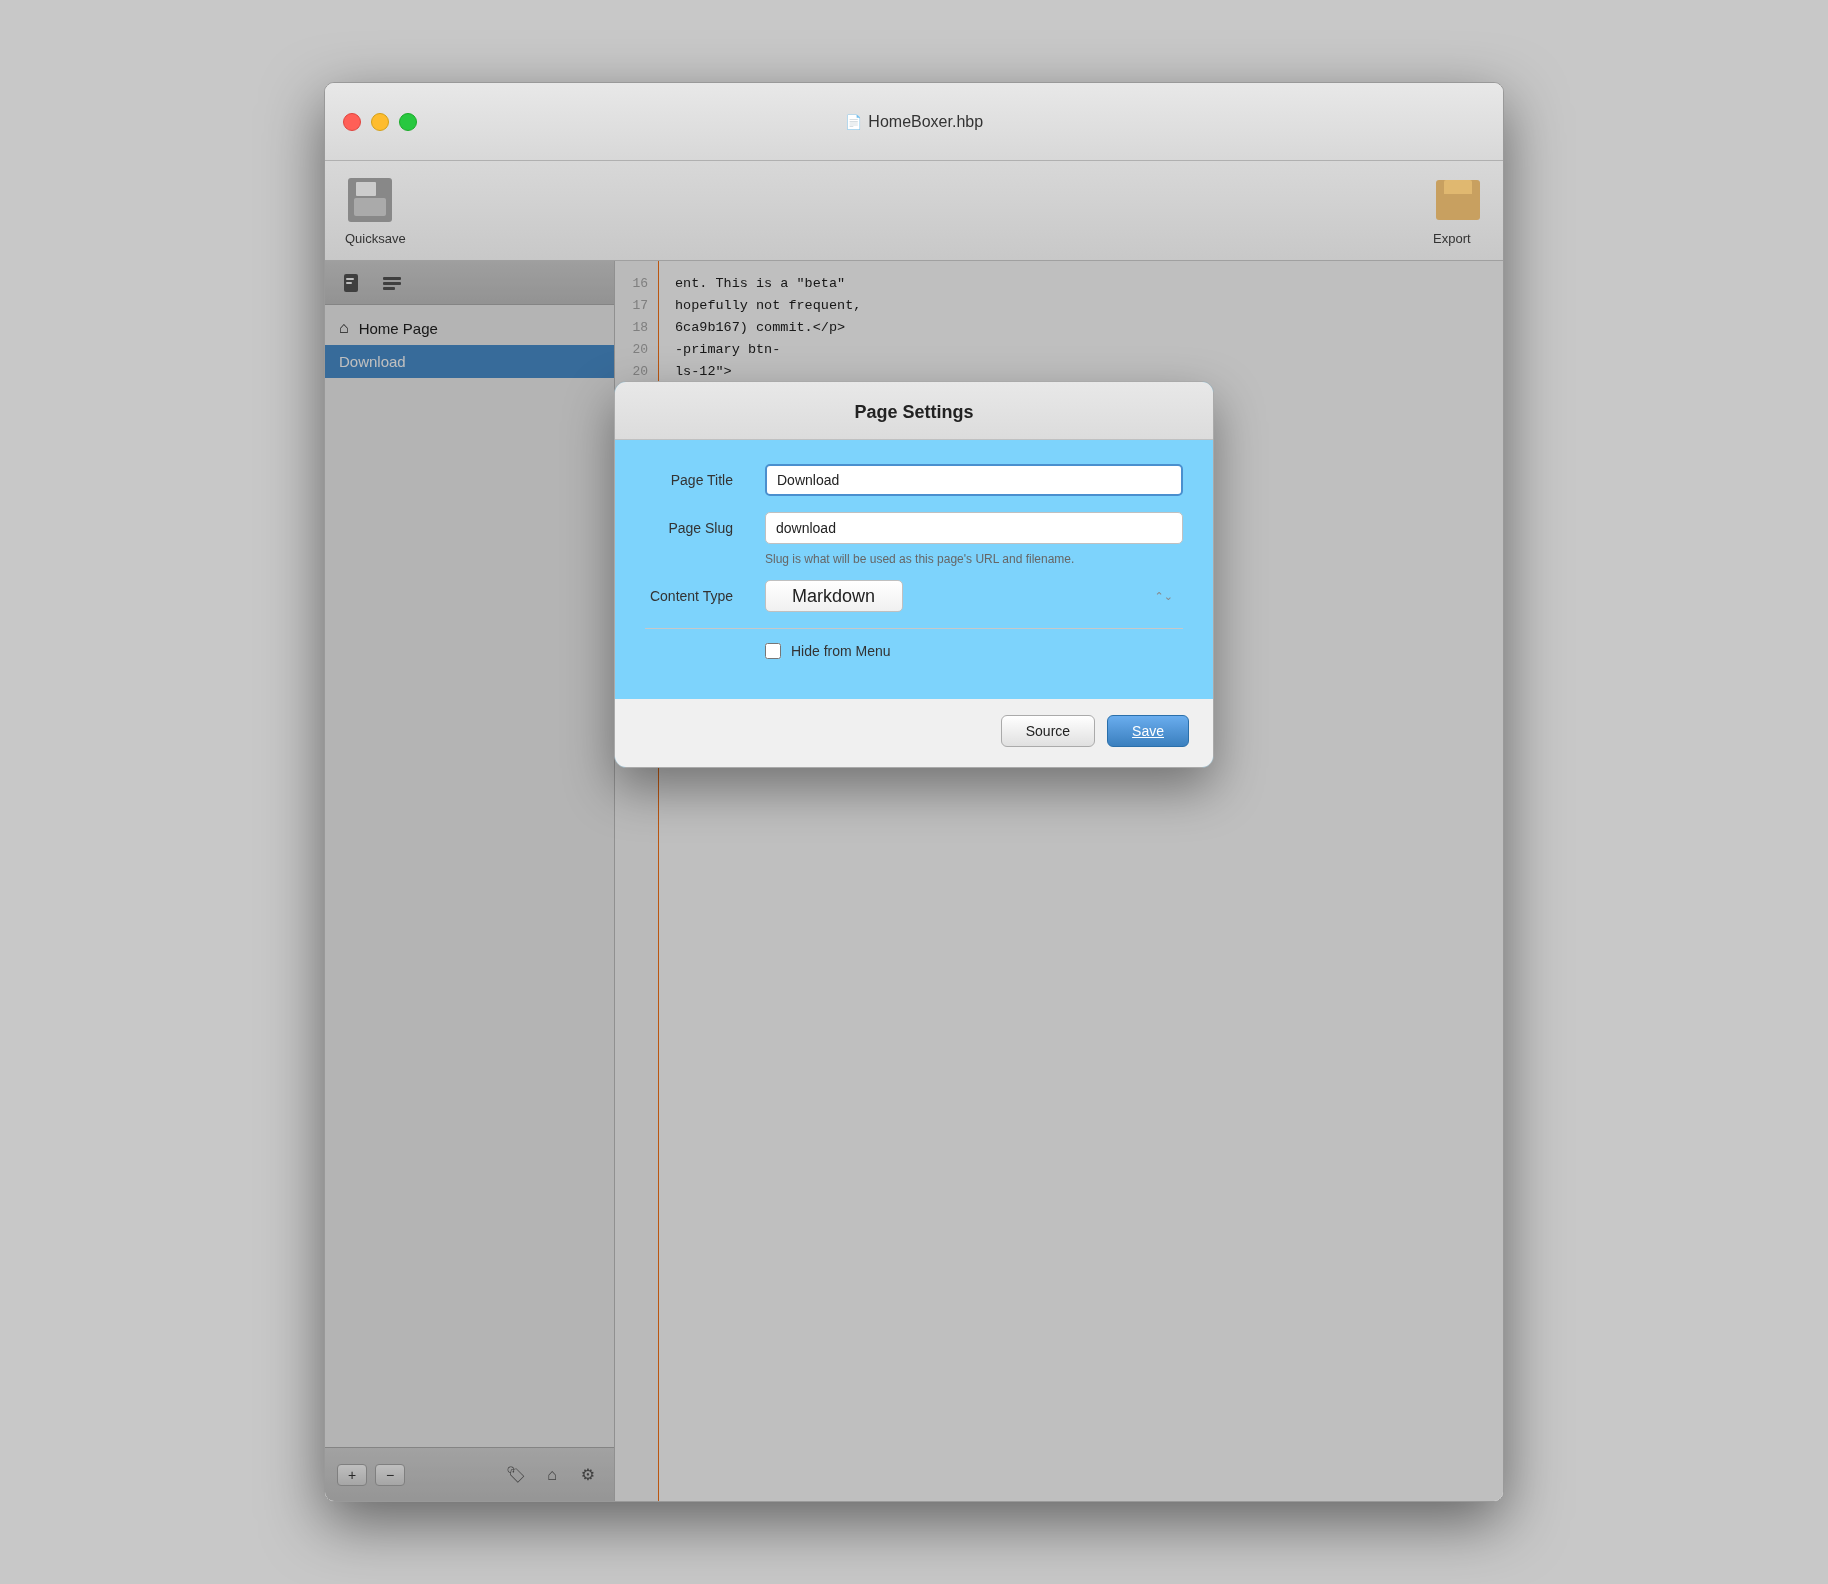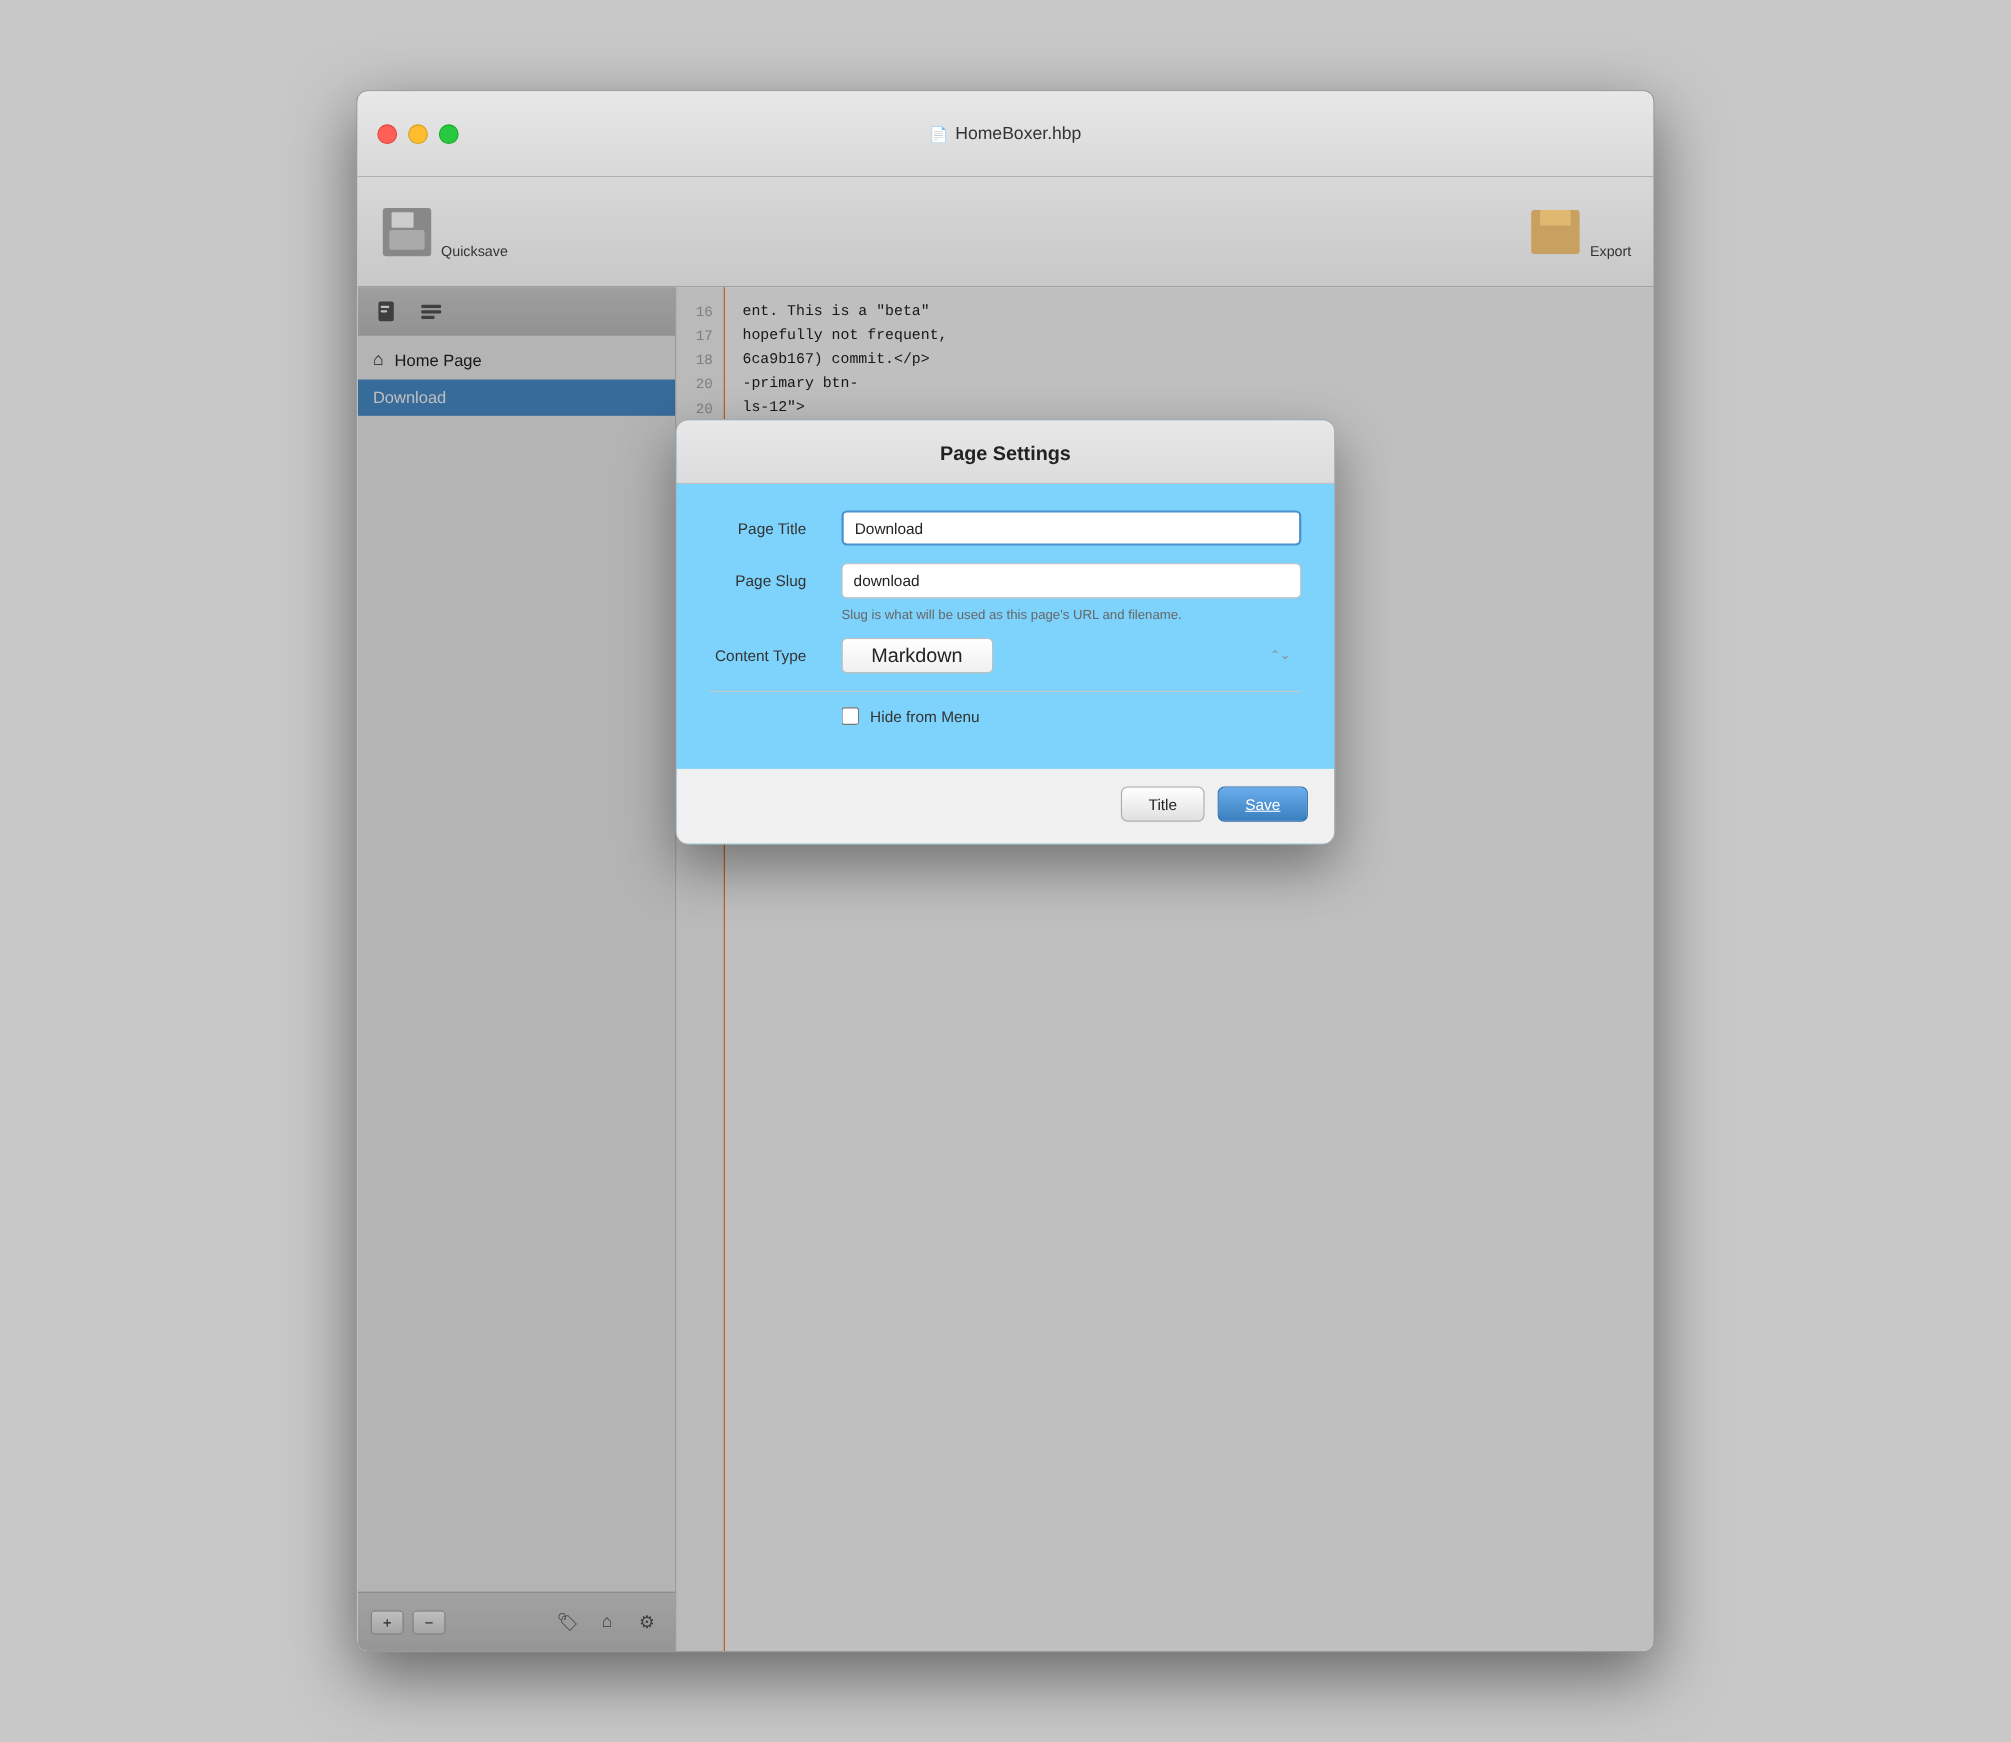--- a/index.html
+++ b/index.html
@@ -74,22 +74,22 @@
       border-bottom: 1px solid #a0a0a0;
       display: flex;
       align-items: center;
       padding: 0 20px;
       justify-content: space-between;
       flex-shrink: 0;
     }
 
     .toolbar-item {
       display: flex;
-      flex-direction: row;
-      align-items: flex-end;
+      flex-direction: column;
+      align-items: flex-start;
       gap: 6px;
       cursor: pointer;
     }
 
     .toolbar-item-icon {
       width: 50px;
       height: 50px;
       display: flex;
       align-items: center;
       justify-content: center;
@@ -633,21 +633,21 @@
 
           <div class="divider"></div>
 
           <div class="checkbox-row">
             <input type="checkbox" class="checkbox-input" style="">
             <label class="checkbox-label">Hide from Menu</label>
           </div>
 
         </div>
         <div class="dialog-footer">
-          <button class="btn btn-cancel">Title</button>
+          <button class="btn btn-cancel">Source</button>
           <button class="btn btn-save">Save</button>
         </div>
       </div>
     </div>
 
   </div>
 
 </div>
 
 </body></html>

